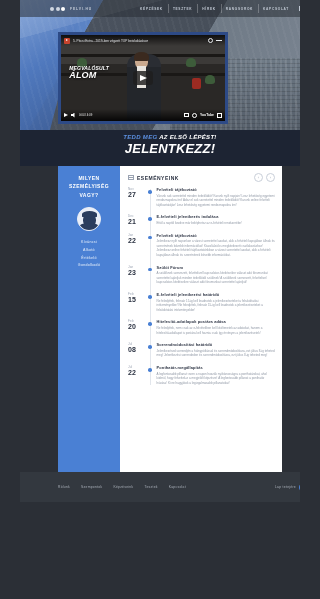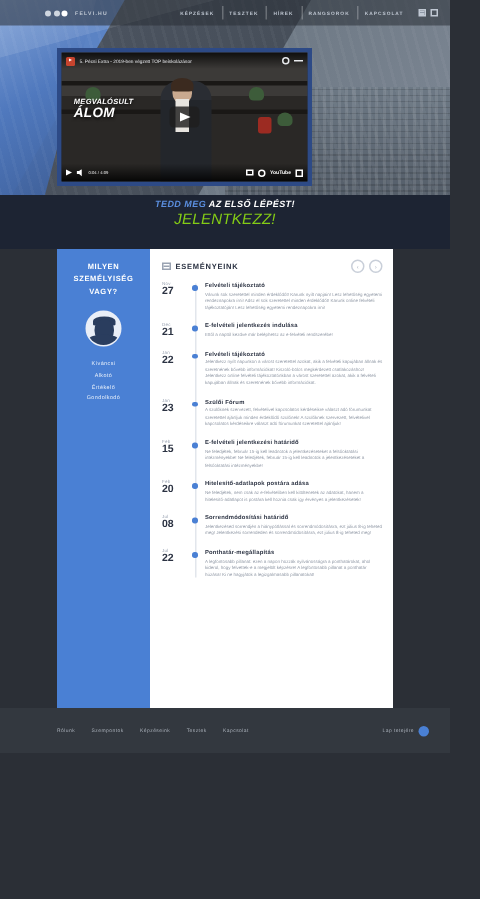--- a/index.html
+++ b/index.html
@@ -3,21 +3,21 @@
 <meta charset="utf-8">
 <title>Felvi</title>
 <style>
   * { box-sizing: border-box; margin: 0; padding: 0; }
   html, body {
     width: 300px; height: 599px;
     font-family: "Liberation Sans", sans-serif;
     background: #2b2f36;
     overflow: hidden;
   }
-  #page { position: relative; width: 300px; height: 502px; overflow: hidden; }
+  #page { position: relative; width: 300px; height: 502px; overflow: hidden; margin-left: 20px; }
 
   
   .hero-bg {
     position: absolute; left: 0; top: 0; width: 300px; height: 132px;
     background:
       linear-gradient(120deg, #5b83c4 0%, #5b83c4 22%, #4a525e 22.2%, #474f5a 55%, #6f7a86 55.2%, #7d8794 100%);
     overflow: hidden;
   }
   .hero-bg:after {
     content:"";
@@ -155,21 +155,21 @@
   .headline {
     position:absolute; left:0; top:130px; width:300px; height:36px;
     background:#1d2433; text-align:center; padding-top:4px;
   }
   .hl-sub{
     font-size:6px; font-weight:800; font-style:italic; letter-spacing:.3px;
   }
   .hl-sub .accent{ color:#5b8ede; }
   .hl-sub .white{ color:#ffffff; }
   .hl-main{
-    font-size:10px; font-weight:400; font-style:italic; color:#84cc16;
+    font-size:13px; font-weight:700; font-style:italic; color:#ffffff;
     letter-spacing:.2px; margin-top:1px;
   }
 
   
   .panel{
     position:absolute; left:38px; top:166px; width:224px; height:330px;
     display:flex; background:#fff;
   }
   
   .sidebar{

